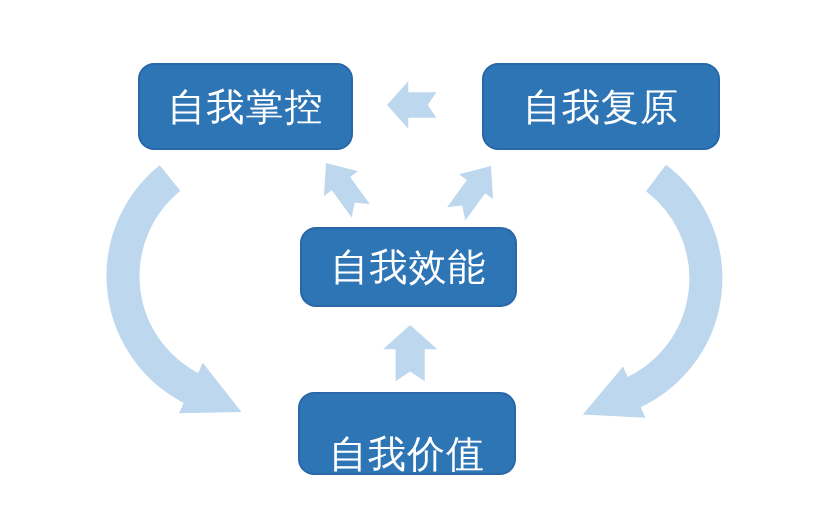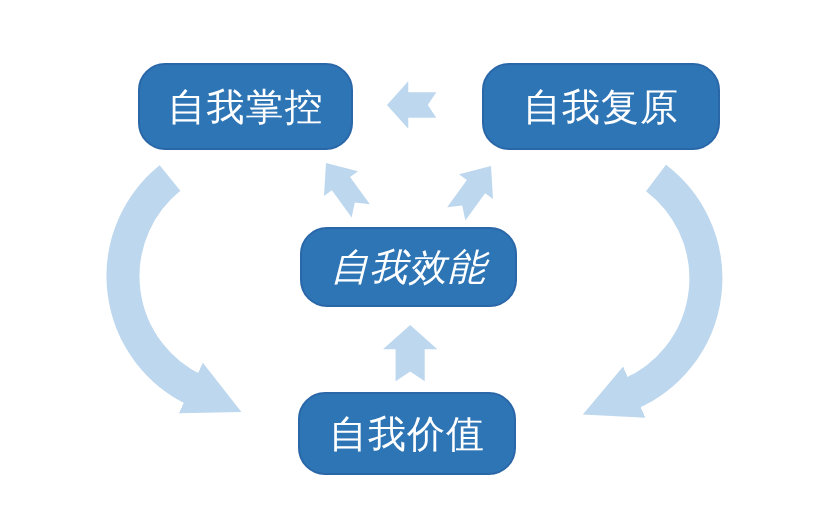--- a/index.html
+++ b/index.html
@@ -20,34 +20,34 @@
     left: 0;
     top: 0;
     width: 824px;
     height: 532px;
   }
   .node {
     position: absolute;
     box-sizing: border-box;
     background: var(--node-fill, #2E75B6);
     border: 2px solid var(--node-border, #2A67A8);
-    border-radius: 27px;
+    border-radius: 16px;
     color: var(--node-text, #ffffff);
     display: flex;
     align-items: center;
     justify-content: center;
     font-size: 38px;
     line-height: 1;
     letter-spacing: 1px;
     user-select: none;
   }
   .node-mastery  { left: 138px; top: 63px;  width: 215px; height: 87px; }
   .node-recovery { left: 482px; top: 63px;  width: 238px; height: 87px; }
-  .node-efficacy { left: 300px; top: 227px; width: 217px; height: 80px; font-style: italic; }
-  .node-worth    { left: 298px; top: 392px; width: 218px; height: 83px; }
+  .node-efficacy { left: 300px; top: 227px; width: 217px; height: 80px; }
+  .node-worth    { left: 298px; top: 392px; width: 218px; height: 83px; align-items: flex-end; }
 </style>
 </head>
 <body>
 
 <div class="canvas">
 
   <svg class="arrow-layer" viewBox="0 0 824 532" xmlns="http://www.w3.org/2000/svg">
     <defs>
       <path id="notch-arrow" d="M28 0 L56 25 L43 25 L43 58 L28 48 L13 58 L13 25 L0 25 Z"></path>
       <marker id="arc-head" viewBox="0 0 6 6" refX="0.5" refY="3" markerWidth="1.7" markerHeight="2.1" orient="auto">

